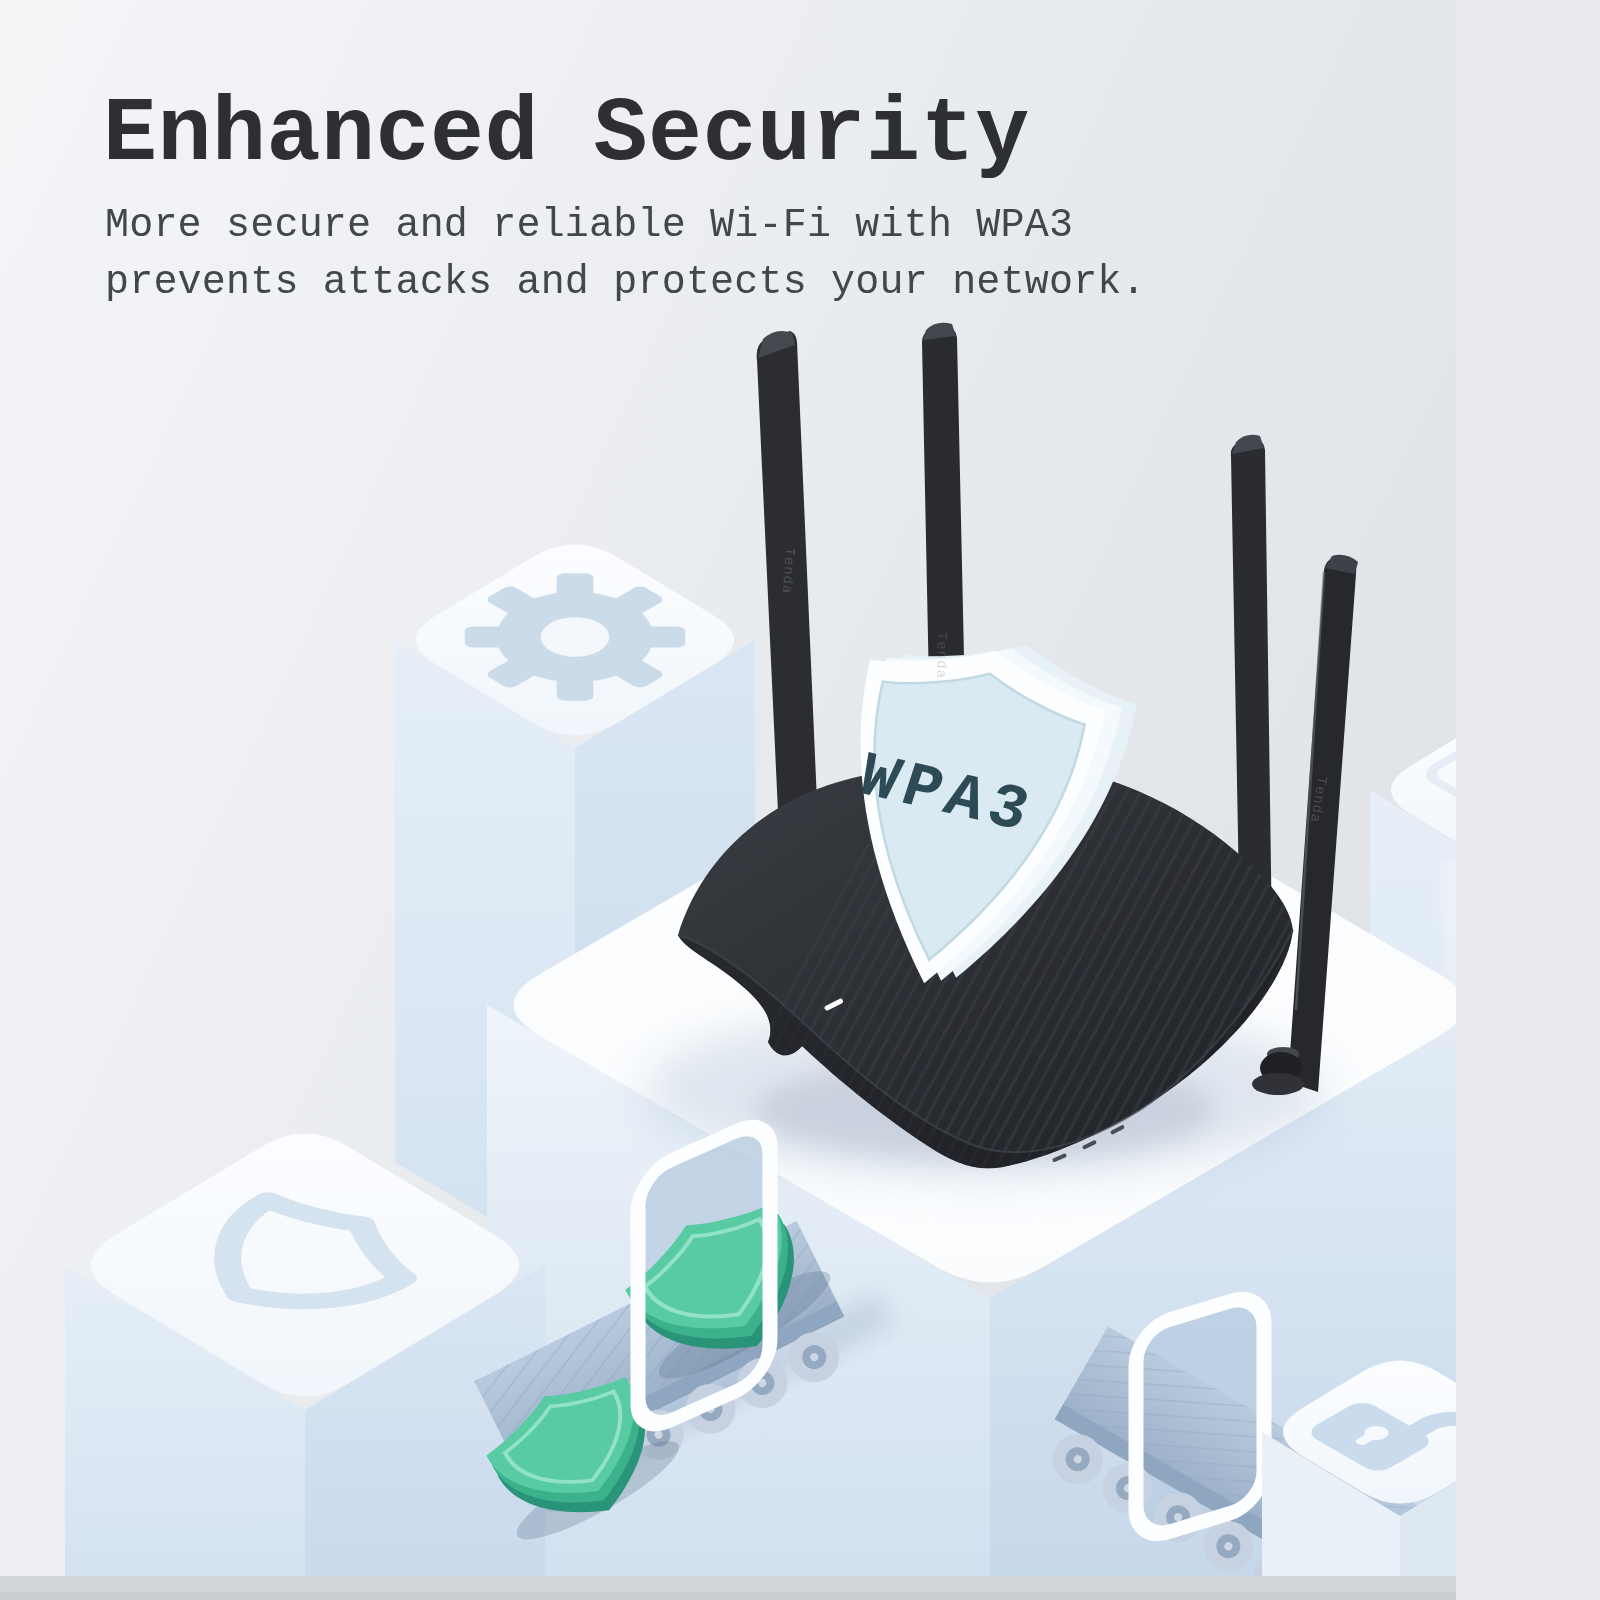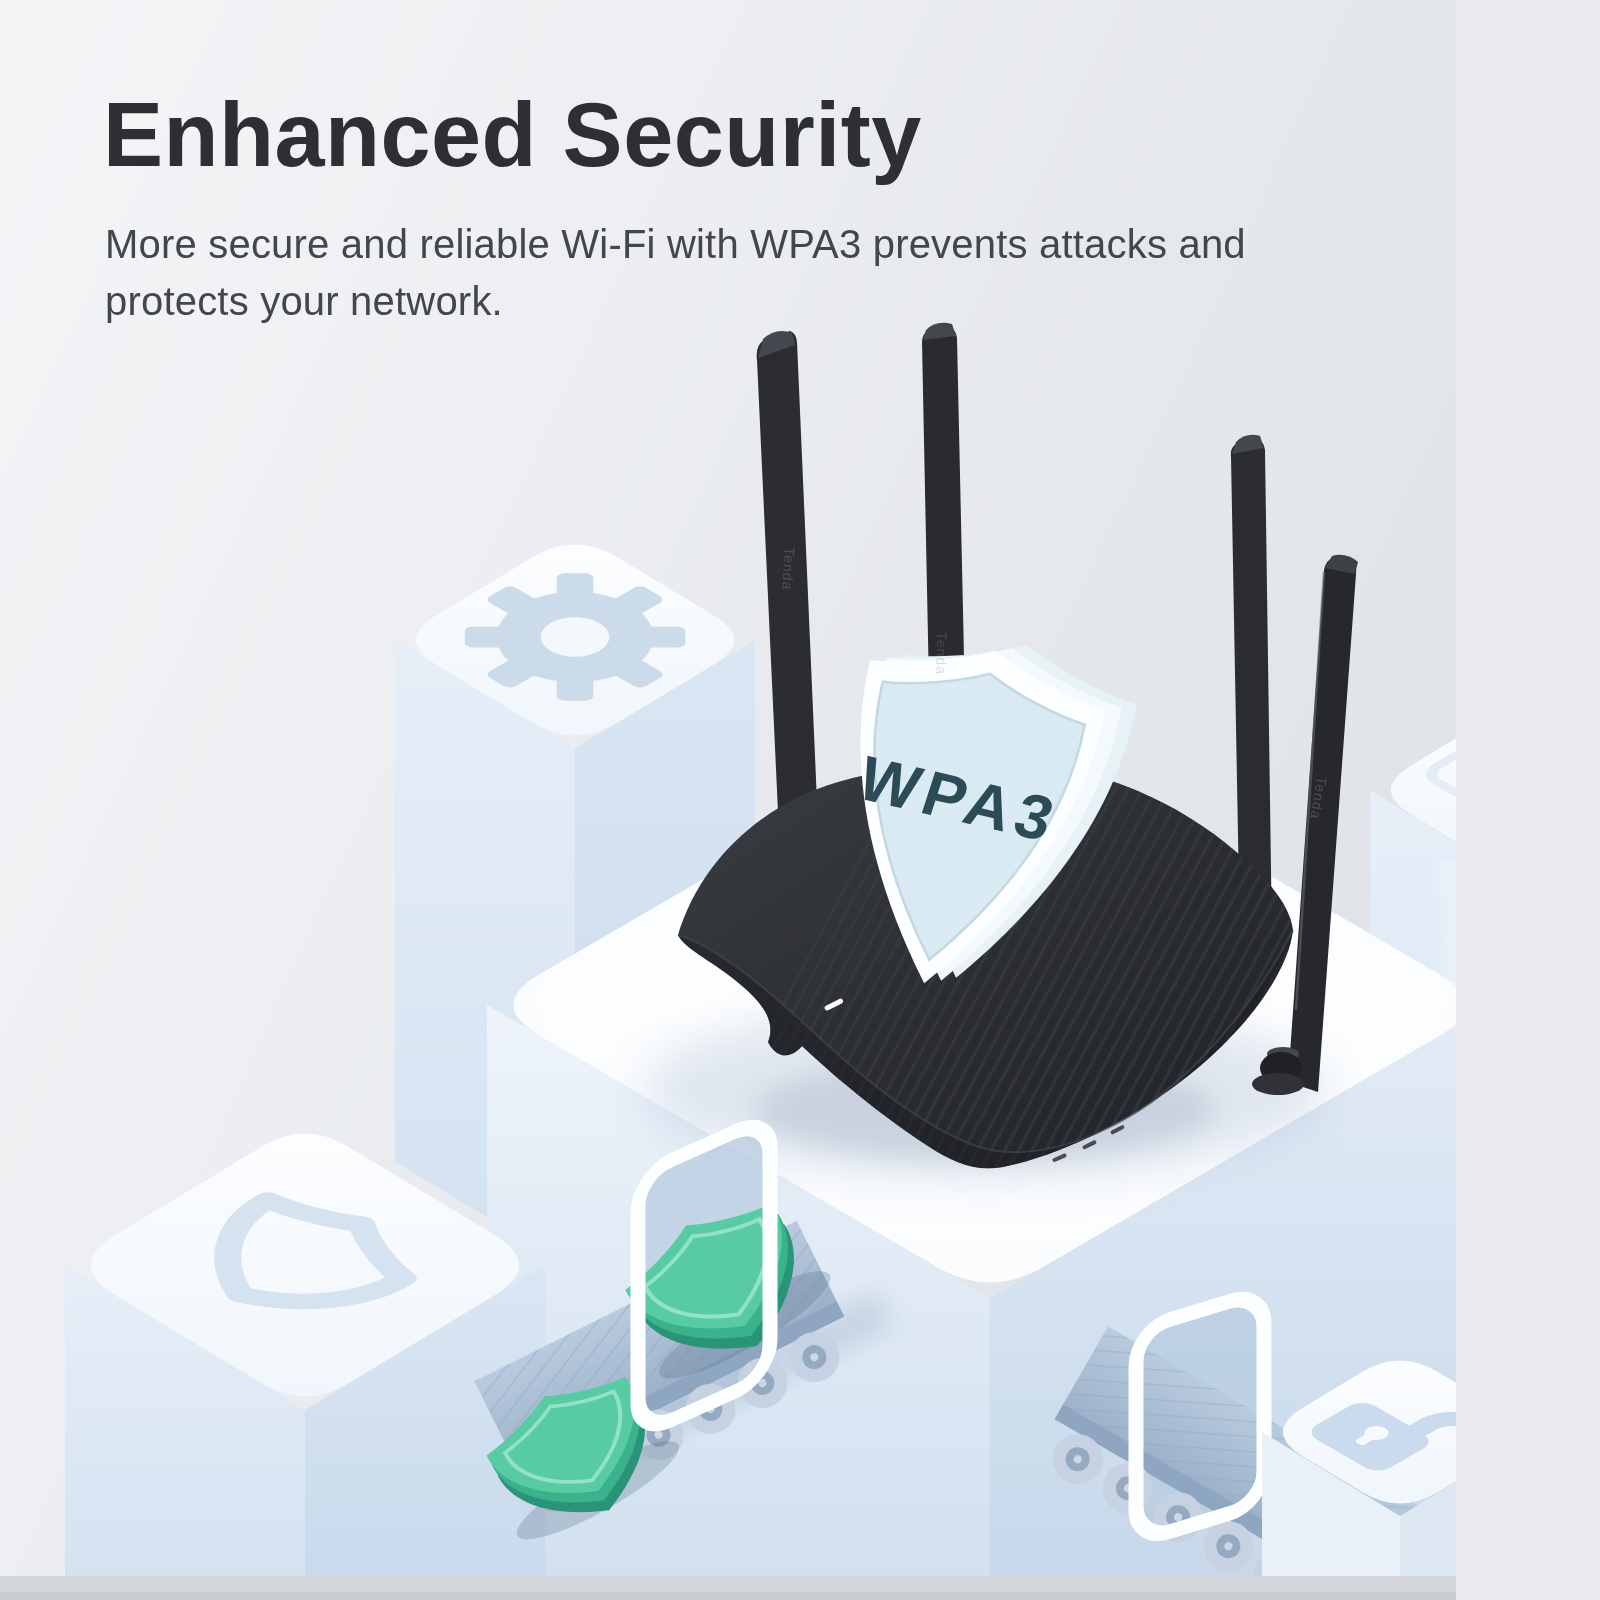--- a/index.html
+++ b/index.html
@@ -1,27 +1,27 @@
 <!DOCTYPE html>
 <html><head>
 <meta charset="utf-8">
 <style>
   html,body{margin:0;padding:0;background:#e8eaed;}
   .canvas{
     position:relative;width:1456px;height:1600px;overflow:hidden;
     background:linear-gradient(115deg,#f4f5f7 0%,#eceef1 35%,#e4e7eb 62%,#dde1e6 100%);
-    font-family:Liberation Sans, sans-serif;
+    font-family:Liberation Mono, monospace;
   }
   .canvas svg{position:absolute;left:0;top:0;}
   .headline{
     position:absolute;left:103px;top:84px;margin:0;
     font-size:90px;font-weight:600;letter-spacing:.5px;color:#2d2f33;
   }
   .subtitle{
-    position:absolute;left:105px;top:216px;margin:0;width:1150px;
+    position:absolute;left:105px;top:197px;margin:0;width:1150px;
     font-size:40px;font-weight:400;color:#43464b;line-height:1.43;letter-spacing:.2px;
   }
   .wpa3-label{
     position:absolute;left:872px;top:742px;
     transform:rotate(13deg) skewX(-5deg);transform-origin:left top;
     font-size:63px;font-weight:700;letter-spacing:6px;color:#2d4a57;
   }
   .antenna-brand{
     position:absolute;font-size:14px;letter-spacing:1px;color:#85888f;opacity:.38;
     transform-origin:left top;white-space:nowrap;

